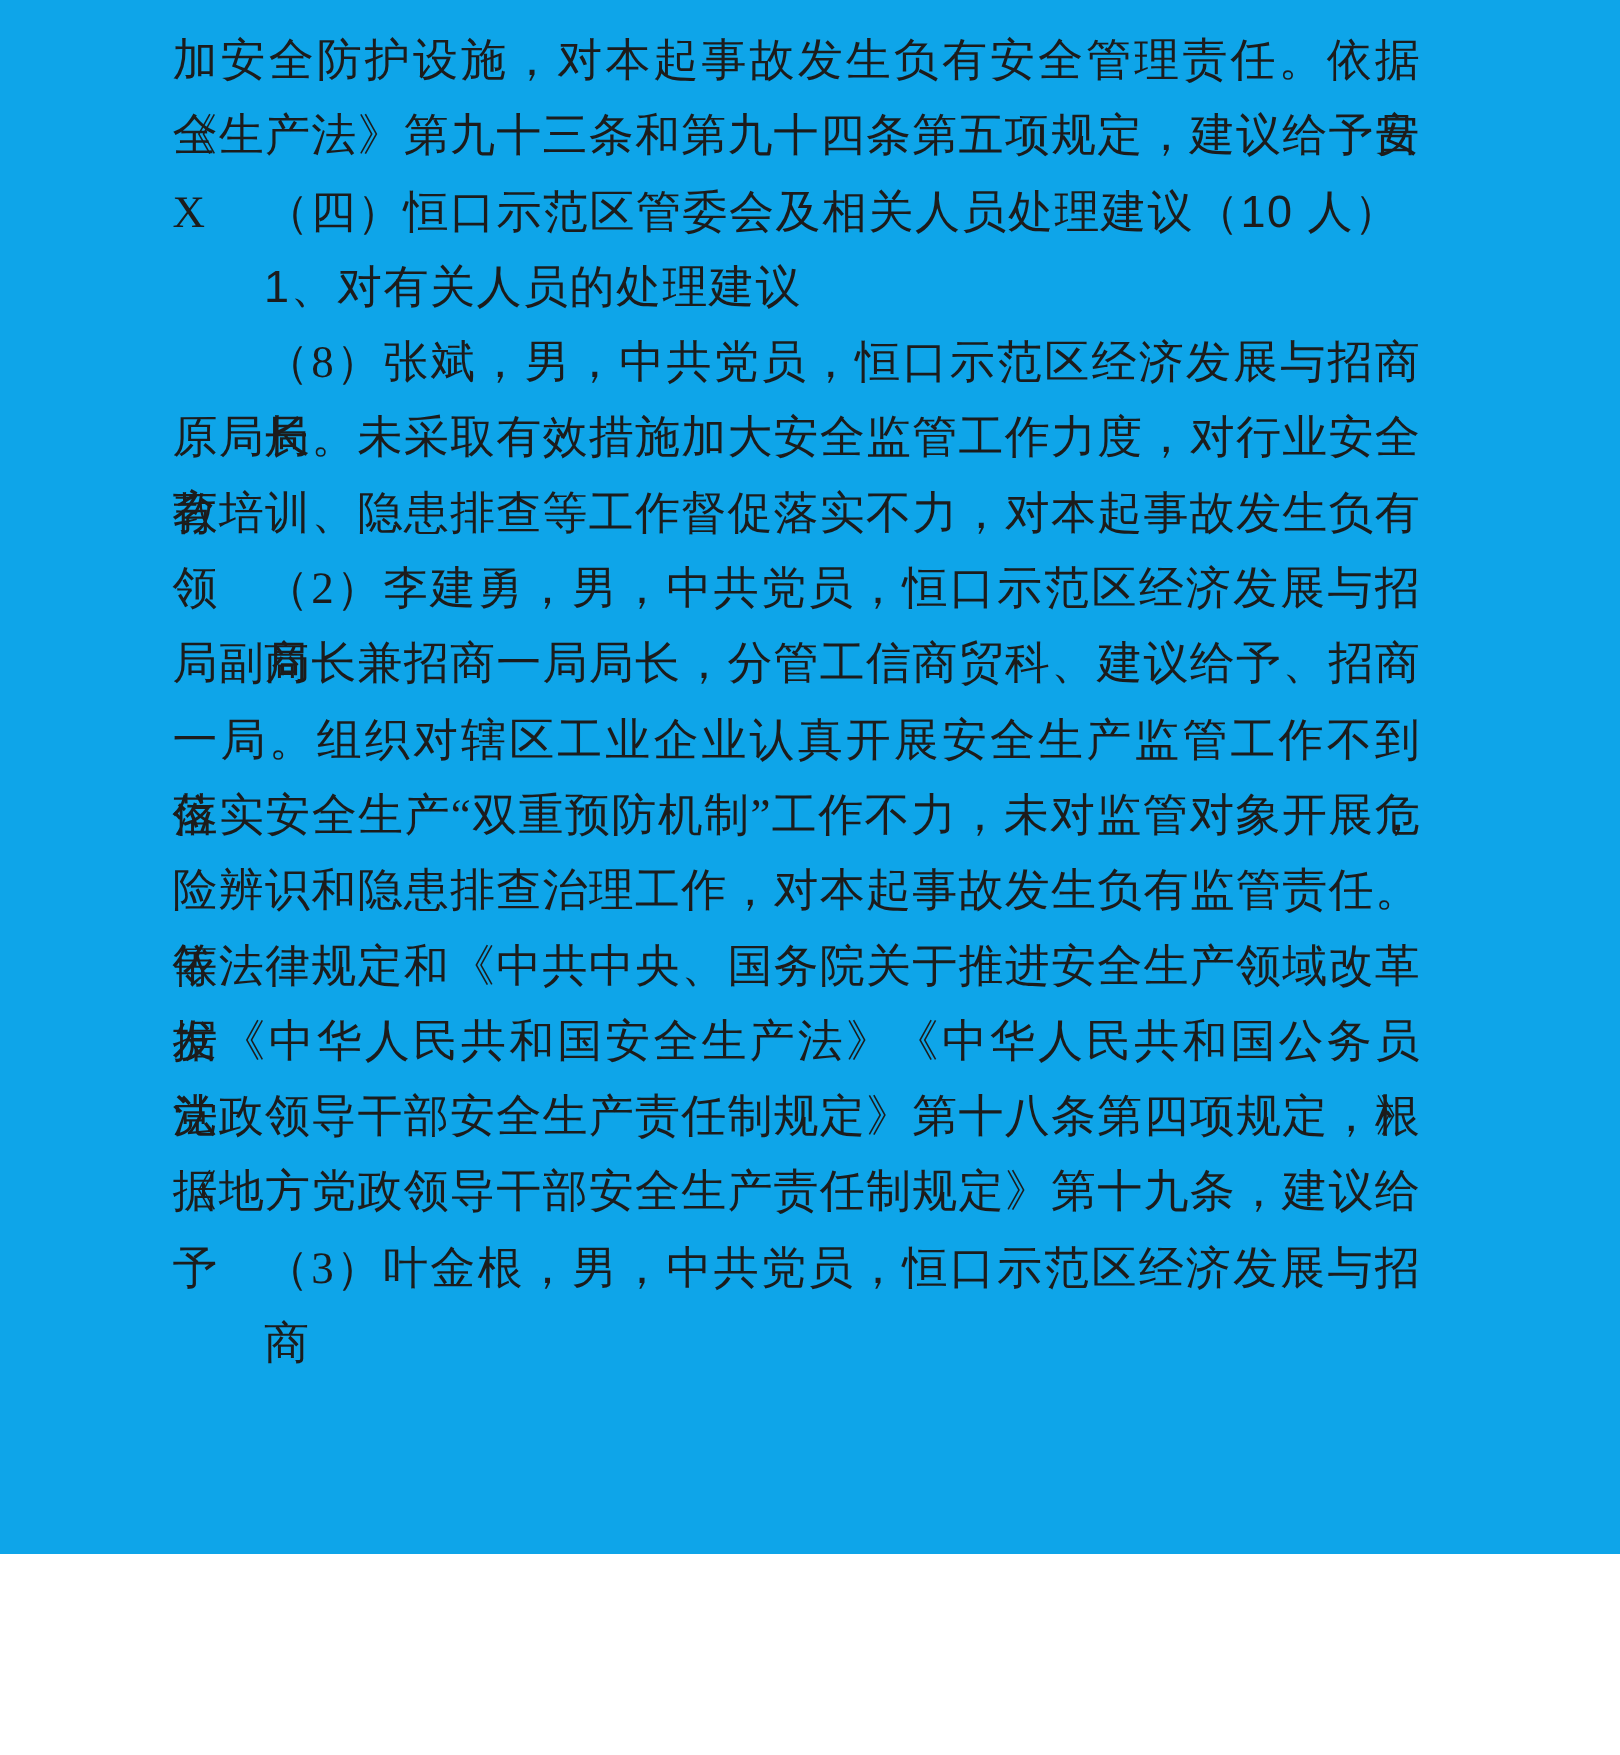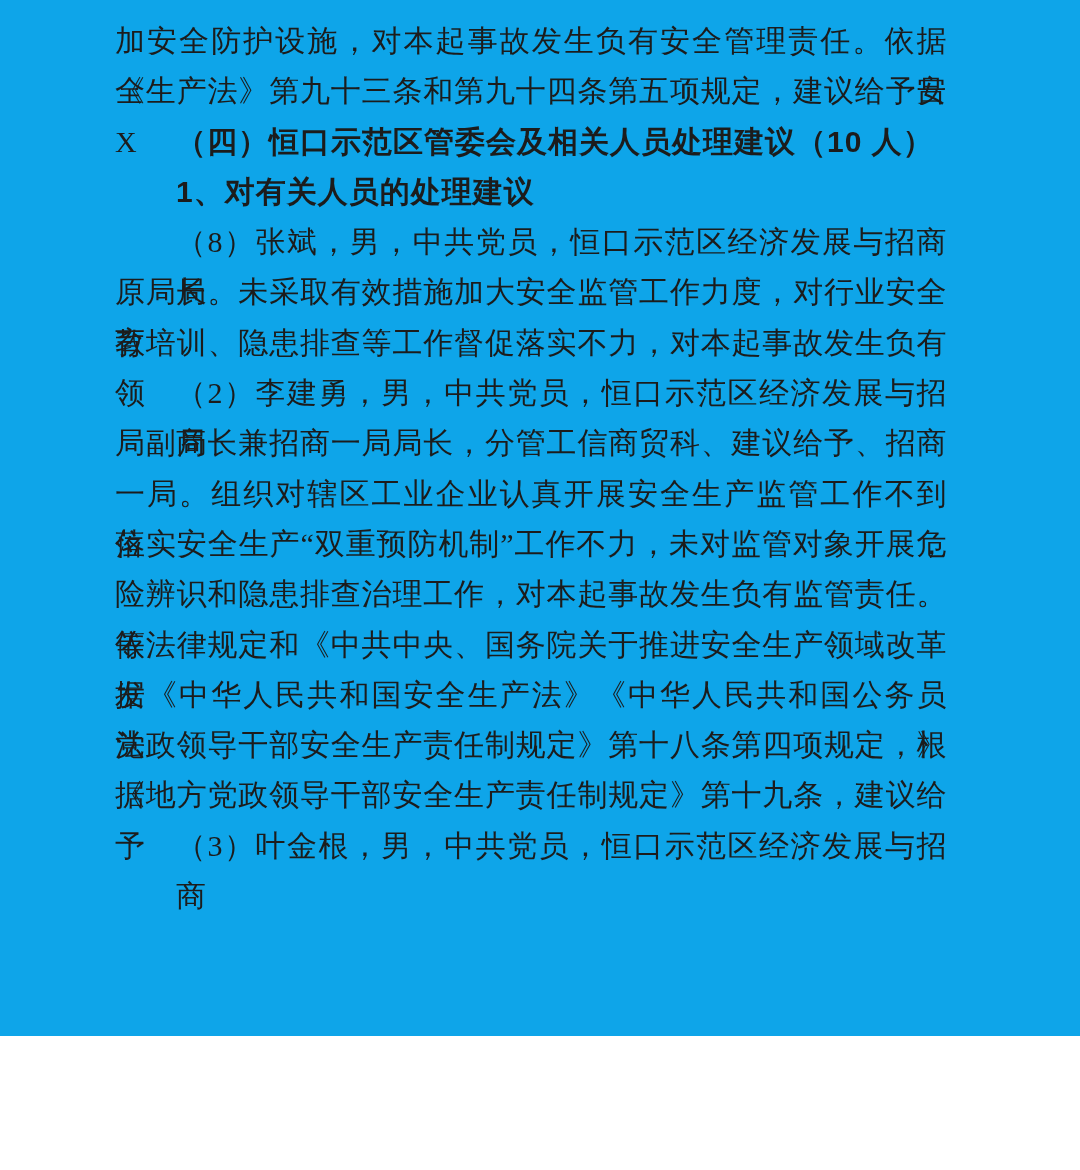--- a/index.html
+++ b/index.html
@@ -35,21 +35,21 @@
   }
   .line.fill {
     white-space: normal;
     text-align-last: justify;
   }
   .line.ind2 {
     padding-left: 61px;
   }
   .line.bold {
     font-family: "Liberation Sans", sans-serif;
-    font-weight: bold;
+    font-weight: normal;
     letter-spacing: 1px;
   }
 </style>
 </head>
 <body>
 
 <div class="page">
   <div class="doc-body">
       <div class="line fill">加安全防护设施，对本起事故发生负有安全管理责任。依据《安</div>
       <div class="line fill">全生产法》第九十三条和第九十四条第五项规定，建议给予吕 X</div>

